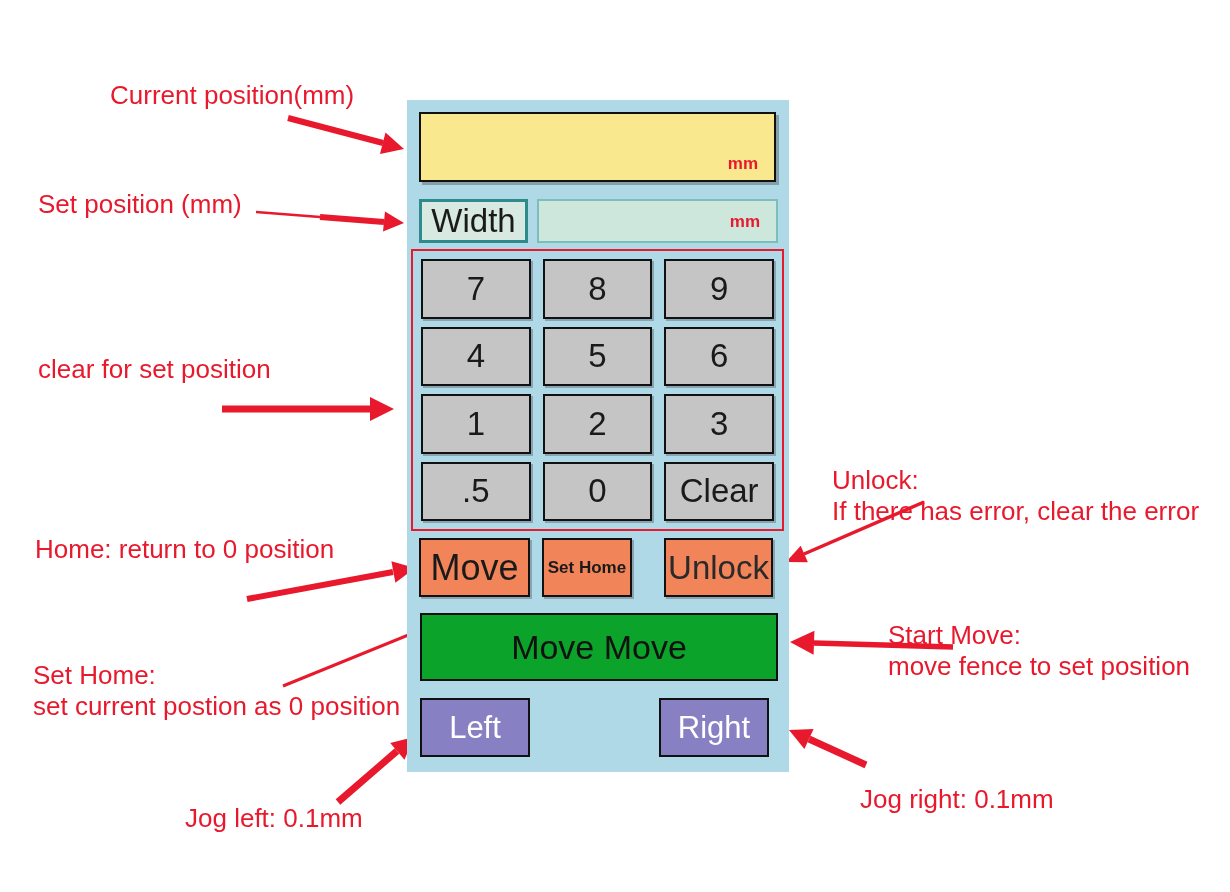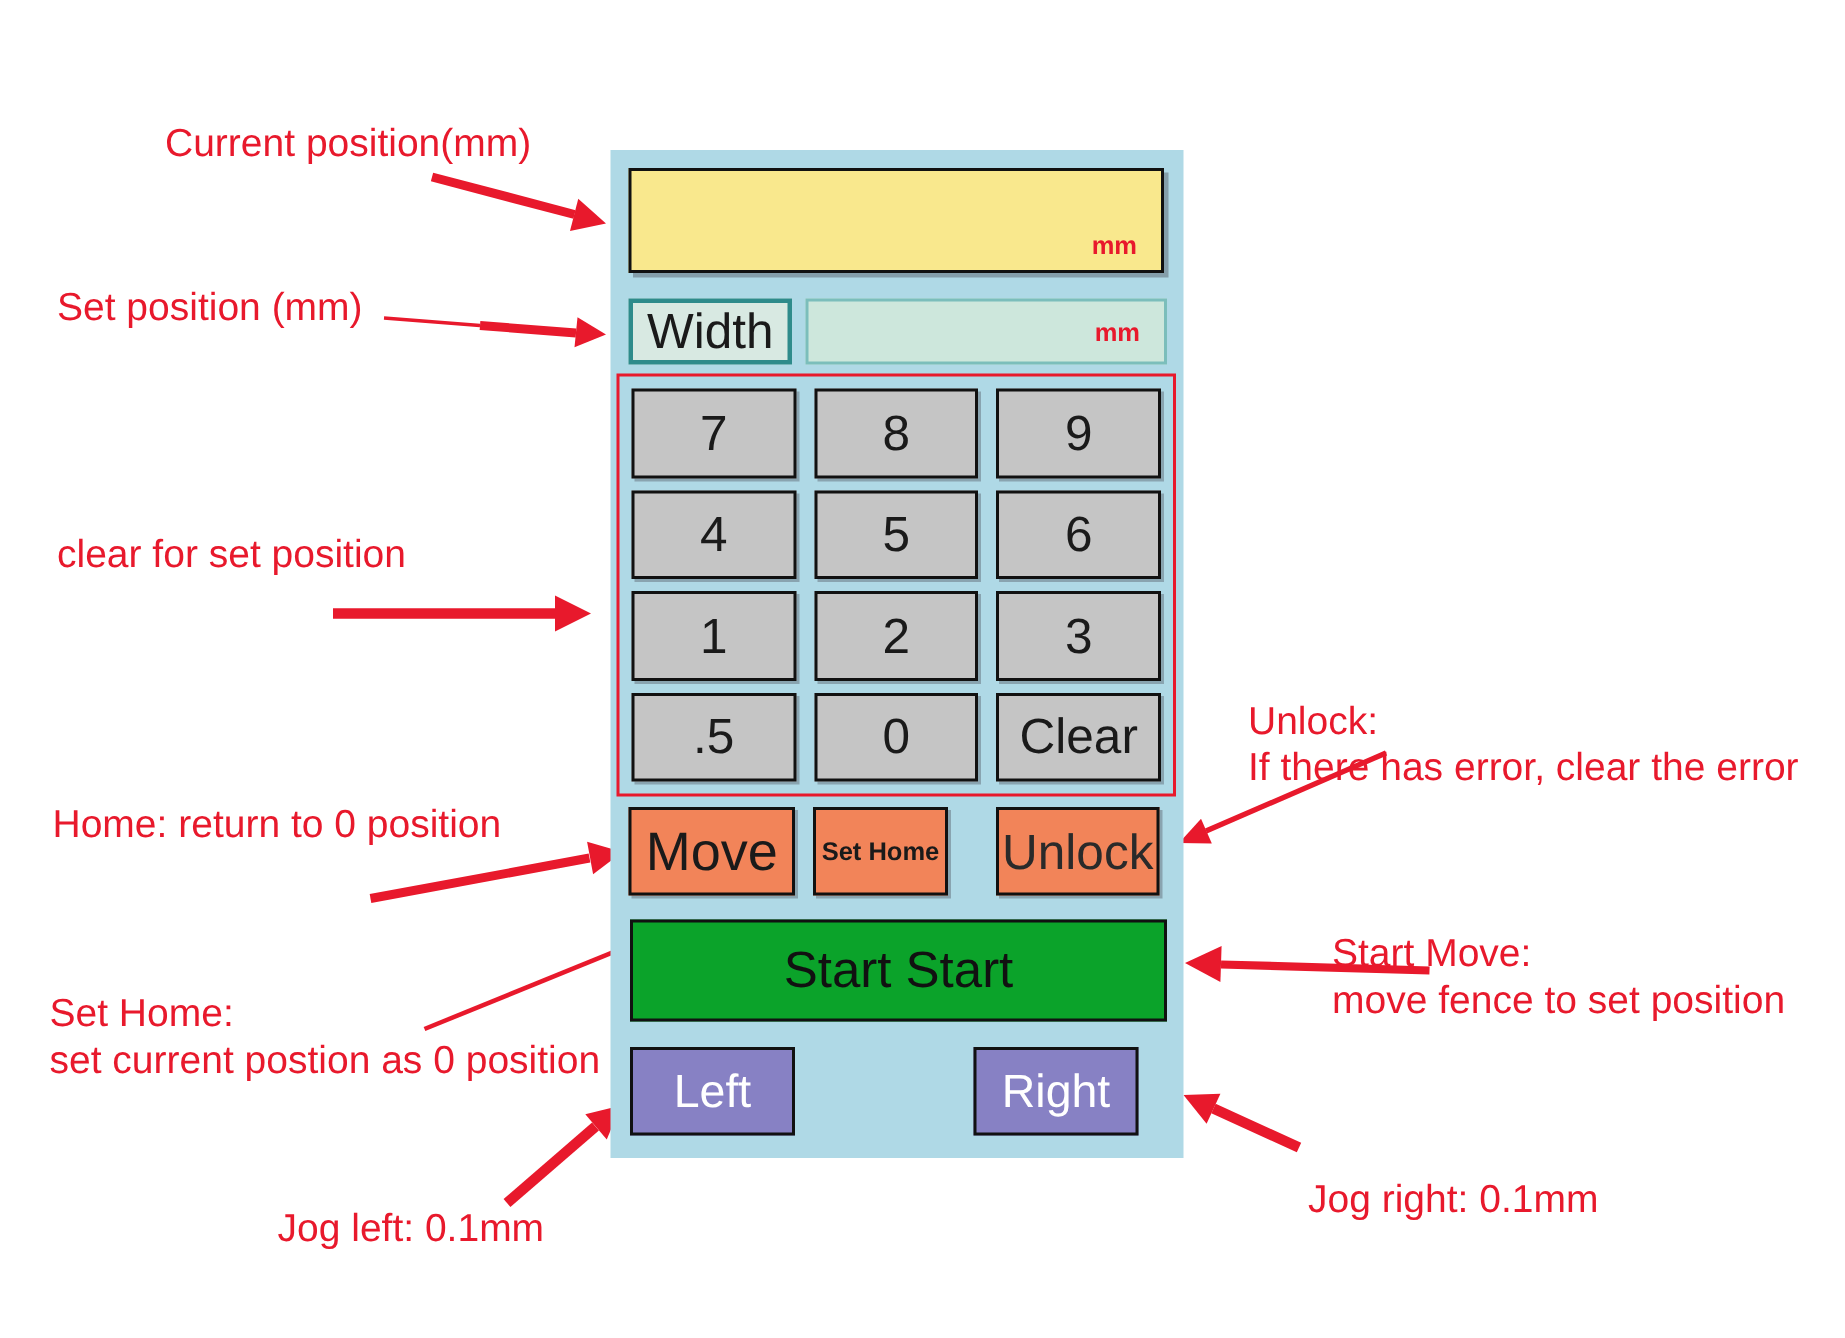--- a/index.html
+++ b/index.html
@@ -44,21 +44,21 @@
                  color: #2a2a2a; overflow: visible; white-space: nowrap; }
   .btn-start { position: absolute; left: 13px; top: 513px; width: 358px; height: 68px;
                background: var(--start-green); border: 2px solid #111; color: #111;
                font-size: 34px; display: flex; align-items: center; justify-content: center;
                padding: 0; font-family: inherit; }
   .btn-jog { position: absolute; top: 598px; width: 110px; height: 59px;
              background: var(--jog-purple); border: 2px solid #111; color: #ffffff;
              font-size: 31px; display: flex; align-items: center; justify-content: center;
              padding: 0; font-family: inherit; }
   .btn-left  { left: 13px; }
-  .btn-right { left: 242px; }
+  .btn-right { left: 252px; }
 
   
   .ann { position: absolute; color: var(--annotation-red); font-size: 26px; line-height: 31px;
          white-space: nowrap; }
   .arrows { position: absolute; left: 0; top: 0; width: 1230px; height: 892px;
             pointer-events: none; }
   .arr-line { stroke: var(--annotation-red); fill: none; }
   .arr-head { fill: var(--annotation-red); stroke: none; }
 </style>
 </head>
@@ -116,21 +116,21 @@
   </div>
   <div class="ann" style="left:832px; top:425px;margin-top:40px;">
     <div>Unlock:</div>
     <div>If there has error, clear the error</div>
   </div>
   <div class="ann" style="left:888px; top:620px;">
     <div>Start Move:</div>
     <div>move fence to set position</div>
   </div>
   <div class="ann" style="left:185px; top:803px;">Jog left: 0.1mm</div>
-  <div class="ann" style="left:860px; top:784px;margin-left:12px;">Jog right: 0.1mm</div>
+  <div class="ann" style="left:860px; top:784px;">Jog right: 0.1mm</div>
 
   <div class="panel">
 
     <div class="display">
       <span style="font-size:34px; margin-right:12px;"></span>
       <span class="unit">mm</span>
     </div>
 
     <button class="width-btn">Width</button>
 
@@ -151,19 +151,19 @@
       <button class="key">3</button>
       <button class="key">.5</button>
       <button class="key">0</button>
       <button class="key">Clear</button>
     </div>
 
     <button class="action btn-home">Move</button>
     <button class="action btn-sethome">Set Home</button>
     <button class="action btn-unlock">Unlock</button>
 
-    <button class="btn-start">Start Start</button>
+    <button class="btn-start">Move Move</button>
 
     <button class="btn-jog btn-left">Left</button>
     <button class="btn-jog btn-right">Right</button>
   </div>
 
 </div>
 
 </body></html>

